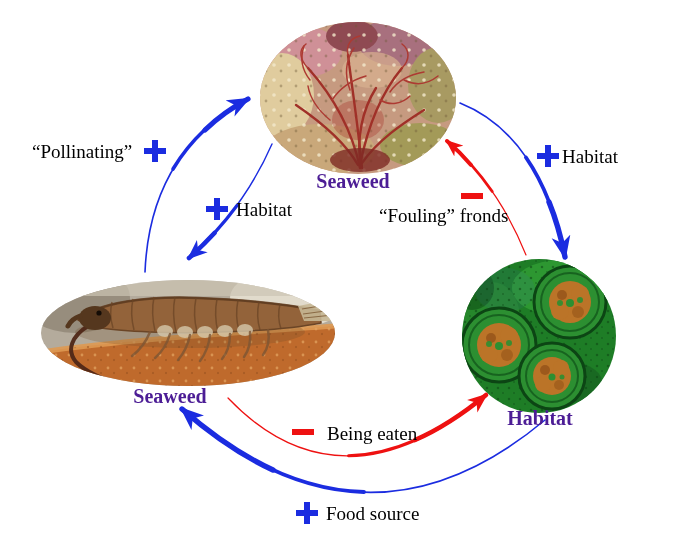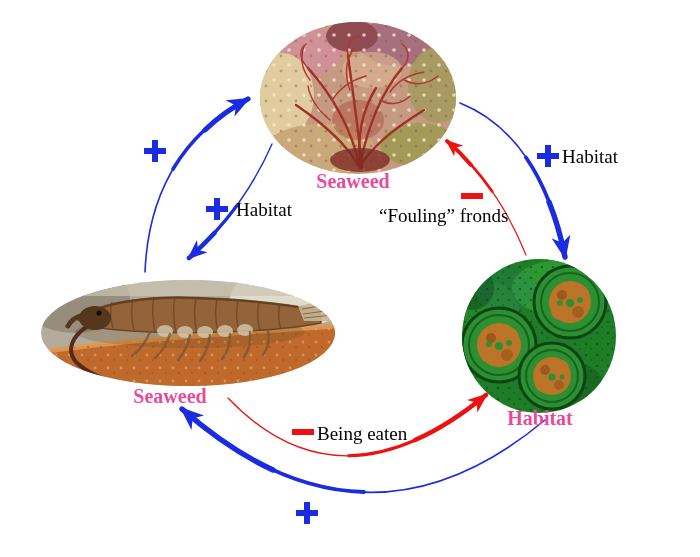--- a/index.html
+++ b/index.html
@@ -3,21 +3,21 @@
 <meta charset="utf-8">
 <style>
   html,body { margin:0; padding:0; background:#ffffff; }
   .canvas {
     position:relative; width:700px; height:557px; background:#ffffff;
     font-family:"Liberation Serif", serif; overflow:hidden;
   }
   svg.layer { position:absolute; left:0; top:0; }
   .node-label {
     position:absolute; transform:translateX(-50%);
-    font-weight:bold; font-size:20px; color:#ec4899; white-space:nowrap;text-align:center;
+    font-weight:bold; font-size:20px; color:#4c1d95; white-space:nowrap;text-align:center;
   }
   .edge-label {
     position:absolute; font-size:19px; color:#000; white-space:nowrap; line-height:21px;
   }
   .plus { position:absolute; width:22px; height:22px; }
   .plus::before, .plus::after { content:""; position:absolute; background:#1b2ce0; }
   .plus::before { left:0; top:8px; width:22px; height:6px; }
   .plus::after  { left:8px; top:0; width:6px; height:22px; }
   .minus { position:absolute; width:22px; height:6px; background:#ee1111; }
 </style>
@@ -225,30 +225,32 @@
       <path d="M364,492 Q273.5,489.5 182,409" stroke-width="3.8"></path>
       <path d="M273,470 Q227.7,449 182,409" stroke-width="5.4" marker-end="url(#headBlue)"></path>
     </g>
   </svg>
 
   <div class="node-label" style="left:353px; top:170px">Seaweed</div>
   <div class="node-label" style="left:170px; top:385px">Seaweed</div>
   <div class="node-label" style="left:540px; top:407px">Habitat</div>
 
   <div class="edge-label" style="left:32px; top:141px">
+    <div>“Pollinating”</div>
   </div>
   <span class="plus" style="left:144px; top:140px"></span>
 
   <span class="plus" style="left:206px; top:198px"></span>
   <div class="edge-label" style="left:236px; top:199px">Habitat</div>
 
   <span class="plus" style="left:537px; top:145px"></span>
   <div class="edge-label" style="left:562px; top:146px">Habitat</div>
 
   <span class="minus" style="left:461px; top:193px"></span>
   <div class="edge-label" style="left:379px; top:205px">“Fouling” fronds</div>
 
   <span class="minus" style="left:292px; top:429px"></span>
-  <div class="edge-label" style="left:317px; top:423px">Being eaten</div>
+  <div class="edge-label" style="left:327px; top:423px">Being eaten</div>
 
   <span class="plus" style="left:296px; top:502px"></span>
+  <div class="edge-label" style="left:326px; top:503px">Food source</div>
 
 </div>
 
 </body></html>

